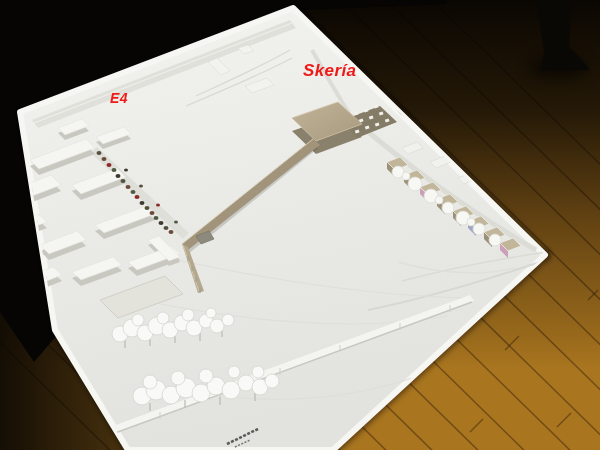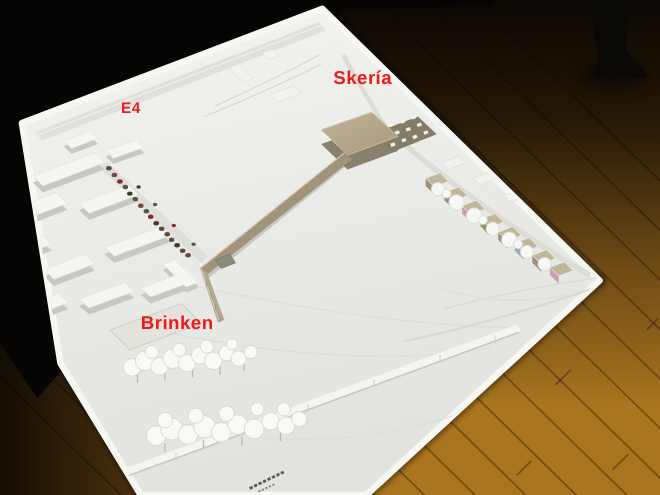--- a/index.html
+++ b/index.html
@@ -3,21 +3,21 @@
 <meta charset="utf-8">
 <style>
   html,body{margin:0;padding:0;background:#000;}
   #stage{
     position:relative;width:600px;height:450px;overflow:hidden;
     font-family:"Liberation Sans","DejaVu Sans",sans-serif;
     background:#070605;
   }
   #stage svg{position:absolute;left:0;top:0;}
   .anno{
-    position:absolute;color:#ee1a18;font-weight:700;
+    position:absolute;color:#ee1a18;font-weight:700;font-style:italic;
     letter-spacing:.4px;white-space:nowrap;user-select:none;
   }
   #anno-skeria{left:303px;top:61px;font-size:17px;}
   #anno-e4{left:110px;top:90px;font-size:14px;}
   #anno-brinken{left:128px;top:284px;font-size:17px;}
 </style>
 </head>
 <body>
 
 <div id="stage">
@@ -351,15 +351,14 @@
     <g>
       <line x1="227" y1="444" x2="258" y2="429" stroke="#5a5a58" stroke-width="2.5" stroke-dasharray="3,1.5"></line>
       <line x1="235" y1="447" x2="250" y2="440" stroke="#77776f" stroke-width="1.5" stroke-dasharray="2,1.5"></line>
     </g>
 
   </g>
 </svg>
 
 <div class="anno" id="anno-skeria">Skería</div>
 <div class="anno" id="anno-e4">E4</div>
-<div class="anno" id="anno-brinken">Brinken</div>
 
 </div>
 
 </body></html>

